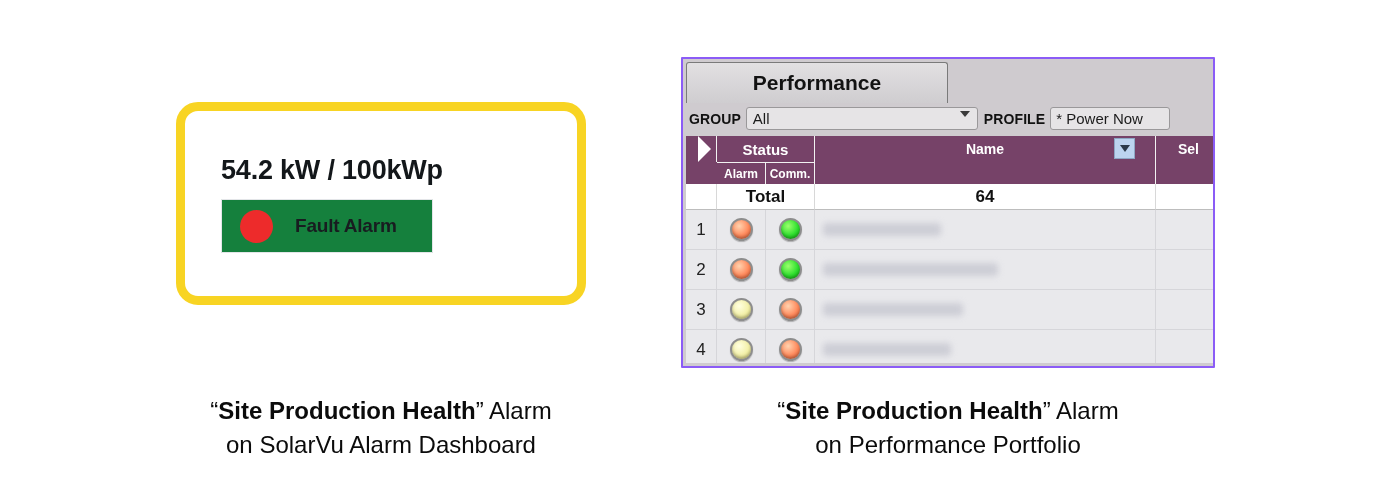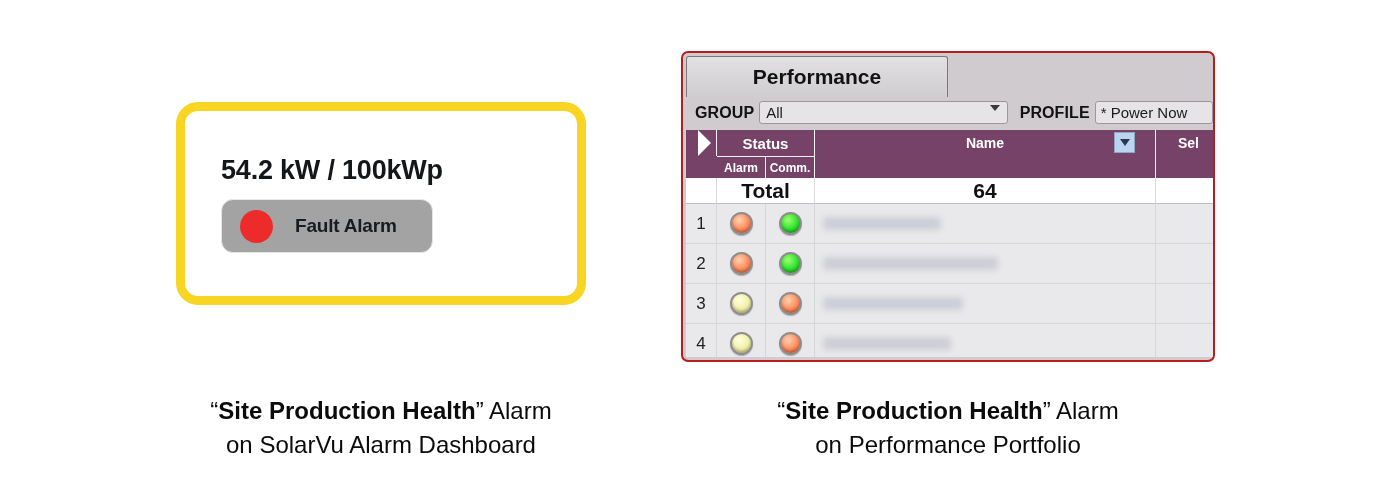--- a/index.html
+++ b/index.html
@@ -20,40 +20,40 @@
     border-radius:22px;
   }
   #kw-readout{
     position:absolute;left:36px;top:44px;
     font-size:27px;font-weight:bold;color:#13171a;
     letter-spacing:-.2px;white-space:nowrap;
   }
   #fault-pill{
     position:absolute;left:36px;top:88px;
     width:212px;height:54px;box-sizing:border-box;
-    border:1px solid #e3e5e8;border-radius:12px;
-    background:#a3a3a3;
+    border:1px solid #e3e5e8;border-radius:1px;
+    background:#15803d;
     display:flex;align-items:center;
   }
   #fault-dot{
     width:33px;height:33px;border-radius:50%;
     background:#ED2B2B;margin-left:18px;flex:none;
   }
   #fault-label{
     margin-left:22px;font-size:19px;font-weight:bold;color:#181c20;
     letter-spacing:-.2px;white-space:nowrap;
   }
 
   
   #right-panel{position:absolute;left:681px;top:47px;width:534px;height:311px;}
   #portfolio-window{
-    position:absolute;left:0;top:4px;width:100%;height:100%;
-    box-sizing:border-box;
-    border:2px solid #b91c1c;
-    border-radius:7px;
+    position:absolute;left:0;top:10px;width:100%;height:100%;
+    box-sizing:border-box;
+    border:2px solid #8b5cf6;
+    border-radius:1px;
     background:#cfcbcf;
     overflow:hidden;
   }
 
   
   #tabbar{position:absolute;left:0;top:0;right:0;height:44px;}
   .tab{
     position:absolute;top:3px;height:41px;
     box-sizing:border-box;
     display:flex;align-items:center;justify-content:center;
@@ -72,34 +72,34 @@
     z-index:1;
   }
 
   
   #filterbar{
     position:absolute;left:0;top:44px;right:0;height:31px;
     background:#cfcbcf;
     display:flex;align-items:center;
   }
   .filt-label{
-    font-size:16px;font-weight:bold;color:#111;
-    letter-spacing:.1px;margin-left:12px;white-space:nowrap;
+    font-size:14px;font-weight:bold;color:#111;
+    letter-spacing:.1px;margin-left:6px;white-space:nowrap;
   }
   .filt-select{
     height:23px;box-sizing:border-box;
     margin-left:5px;
     background:#e6e4e6;
     border:1px solid #9a989a;
     border-radius:3px;
     display:flex;align-items:center;
     font-size:15px;color:#1b1b1b;
     position:relative;
   }
-  #group-select{width:252px;}
+  #group-select{width:232px;}
   #group-value{margin-left:6px;white-space:nowrap;}
   #group-caret{
     position:absolute;right:7px;top:3px;
     width:0;height:0;
     border-left:5px solid transparent;border-right:5px solid transparent;
     border-top:6px solid #3a3a3a;
   }
   #profile-select{width:120px;overflow:hidden;}
   #profile-value{margin-left:5px;white-space:nowrap;}
 
@@ -154,21 +154,21 @@
     border-right:1px solid #f2f2f2;border-top:1px solid #f2f2f2;
   }
   #th-sub-corner{border-right:none;border-top:none;}
   #th-sub-name,#th-sub-sel{border-top:none;}
 
   
   #total-row{height:26px;background:#ffffff;}
   #total-row .td{
     box-sizing:border-box;
     display:flex;align-items:center;justify-content:center;
-    font-size:21px;font-weight:bold;color:#111;
+    font-size:17px;font-weight:bold;color:#111;
     border-right:1px solid #d8d8d8;
     border-bottom:1px solid #bdbdbd;
   }
   #total-label{width:98px;flex:none;}
 
   
   .data-row{height:40px;background:#e9e9ec;}
   .data-row .td{
     box-sizing:border-box;
     display:flex;align-items:center;justify-content:center;

